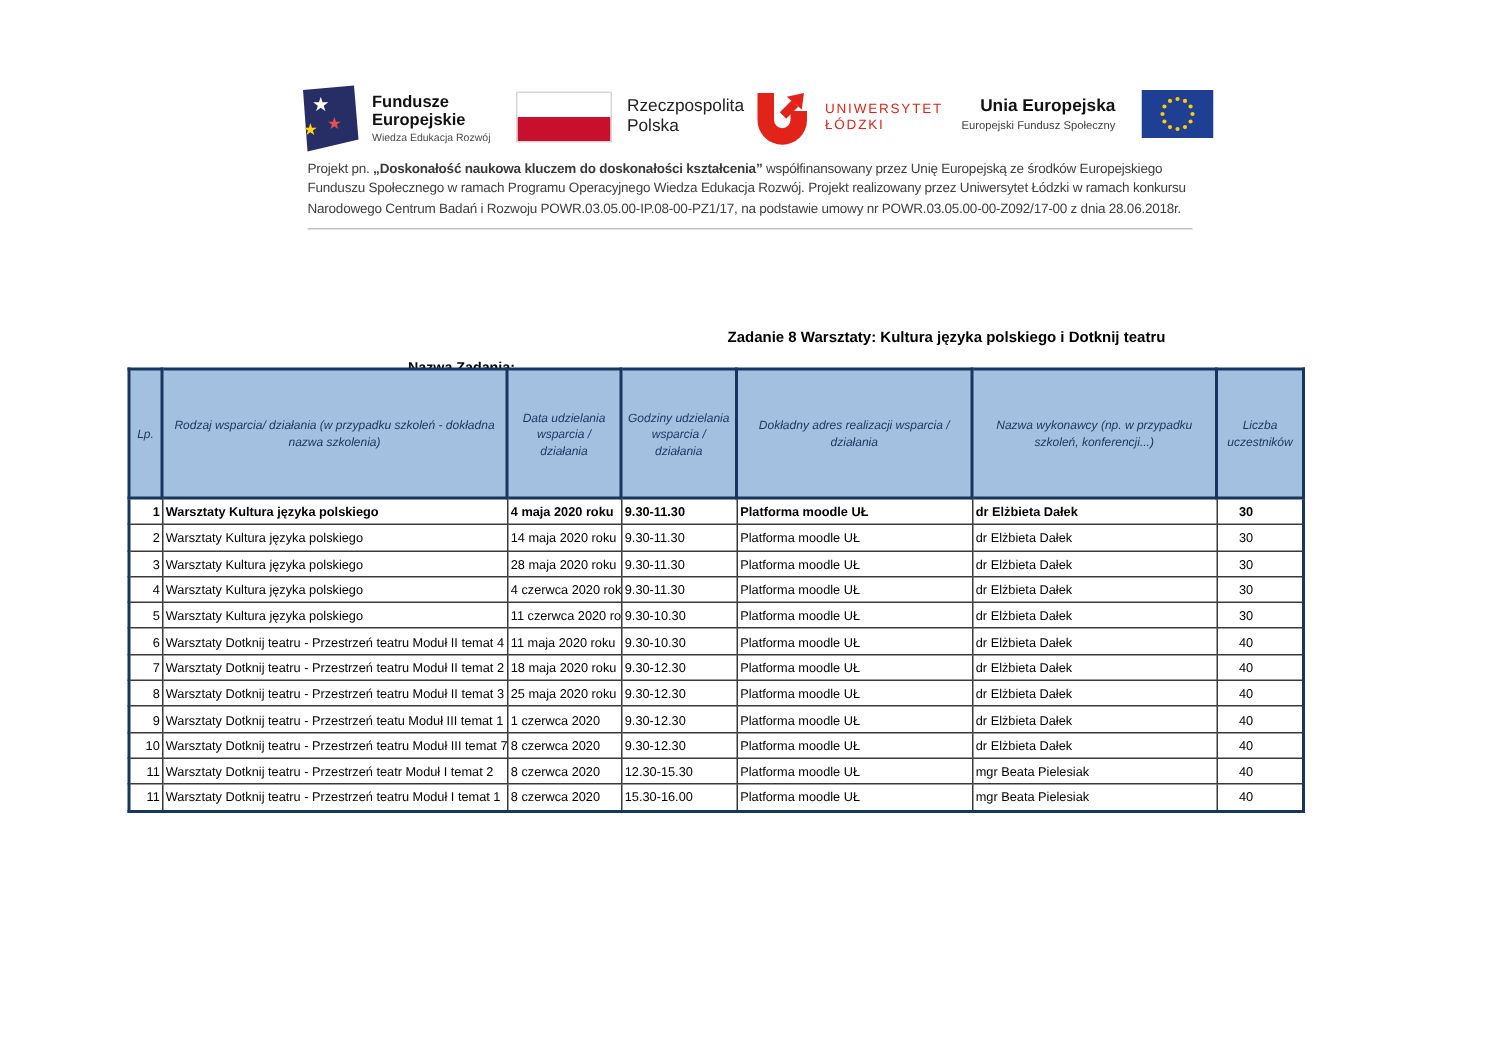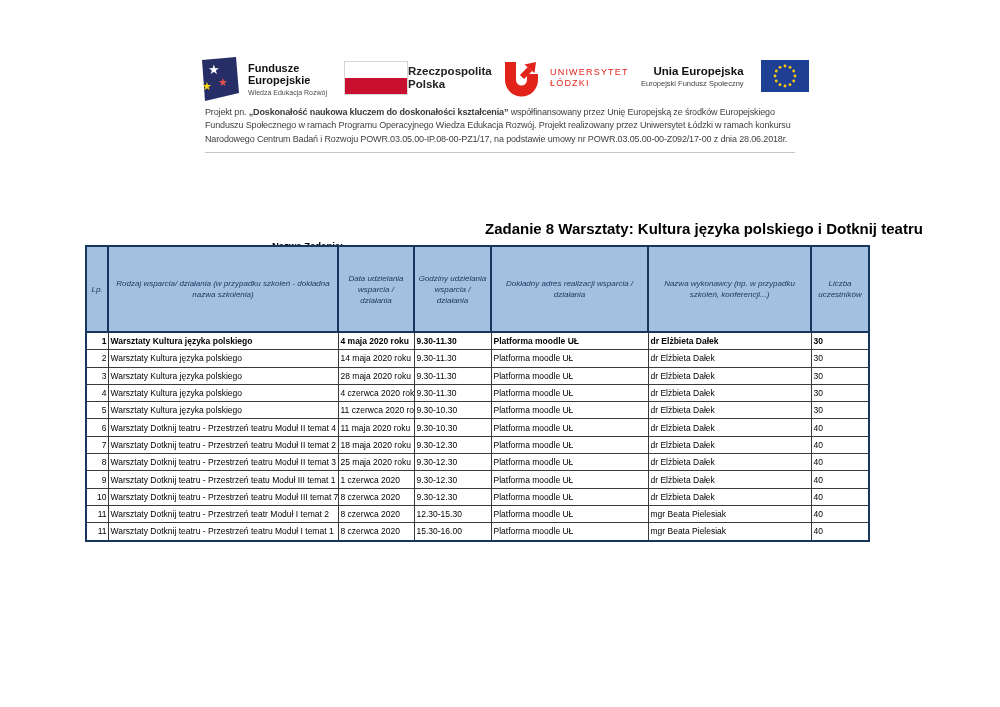--- a/index.html
+++ b/index.html
@@ -8,51 +8,51 @@
 
   
   .logo{position:absolute;display:flex;align-items:center;}
   .logo-fe{left:195px;top:56px;}
   .fe-text{margin-left:7px;}
   .fe-name{font-size:11px;font-weight:bold;line-height:12px;color:#111;}
   .fe-sub{font-size:7px;color:#4a4a4a;margin-top:3px;}
   .logo-pl{left:344px;top:61px;}
   .pl-flag{width:64px;height:34px;border:1px solid #d7d7d7;box-sizing:border-box;
            background:linear-gradient(#ffffff 50%,#c8102e 50%);}
-  .pl-text{font-size:11.5px;font-weight:bold;line-height:13px;color:#222;}
+  .pl-text{margin-left:10px;font-size:11.5px;font-weight:normal;line-height:13px;color:#222;}
   .logo-ul{left:500px;top:58px;}
   .ul-text{margin-left:8px;font-size:9px;font-weight:normal;letter-spacing:1.2px;
            line-height:11px;color:#e2231a;}
   .logo-eu{left:641px;top:60px;}
   .eu-text{text-align:right;margin-right:17px;}
   .eu-name{font-size:11.5px;font-weight:bold;color:#111;}
   .eu-sub{font-size:7.5px;color:#3f3f3f;margin-top:2px;}
 
   
   .intro{position:absolute;left:205px;top:106px;width:592px;margin:0;
          font-size:9px;line-height:13.4px;letter-spacing:-0.15px;color:#3f3f3f;}
   .intro strong{color:#3a3a3a;}
   .divider{position:absolute;left:205px;top:152px;width:590px;height:1px;background:#c3c3c3;}
 
   
   .heading{position:absolute;left:205px;top:185px;width:662px;margin:0;text-align:center;
            font-size:10.5px;font-weight:bold;color:#0f0f0f;}
   .task-label{position:absolute;left:272px;top:220px;font-size:9.5px;font-weight:bold;margin-top:20px;}
-  .task-value{position:absolute;left:485px;top:220px;font-size:15px;font-weight:bold;}
+  .task-value{position:absolute;left:485px;top:220px;font-size:10px;font-weight:bold;}
 
   
   .schedule{position:absolute;left:85px;top:245px;width:783px;border-collapse:collapse;
             table-layout:fixed;border:2.5px solid #17365d;}
   .schedule th{background:#a4c0e0;color:#17365d;font-style:italic;font-weight:normal;
                font-size:8px;line-height:11px;border:2px solid #17365d;height:80px;
                padding:2px 3px;vertical-align:middle;text-align:center;}
   .schedule td{border:1px solid #3a3a3a;font-size:8.5px;height:16.3px;line-height:16px;
                padding:0 2px;vertical-align:middle;white-space:nowrap;overflow:hidden;}
   .schedule td:nth-child(1){text-align:right;padding-right:1px;}
-  .schedule td:nth-child(7){text-align:left;padding-right:20px;}
+  .schedule td:nth-child(7){text-align:center;padding-right:20px;}
   .schedule tr.bold-row td{font-weight:bold;}
 </style>
 </head>
 <body>
 
 <div class="page">
 
   <div class="logo logo-fe">
     <svg width="46" height="46" viewBox="0 0 46 46">
       <path d="M7 4 L41 1 L44 37 L10 45 Z" fill="#272d65"></path>

